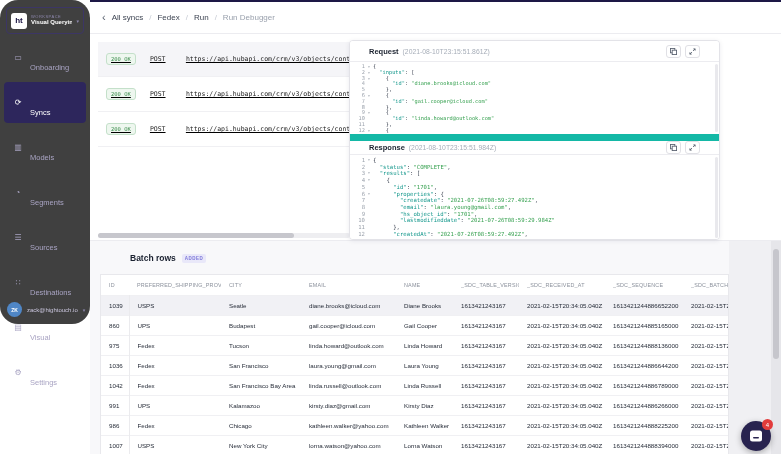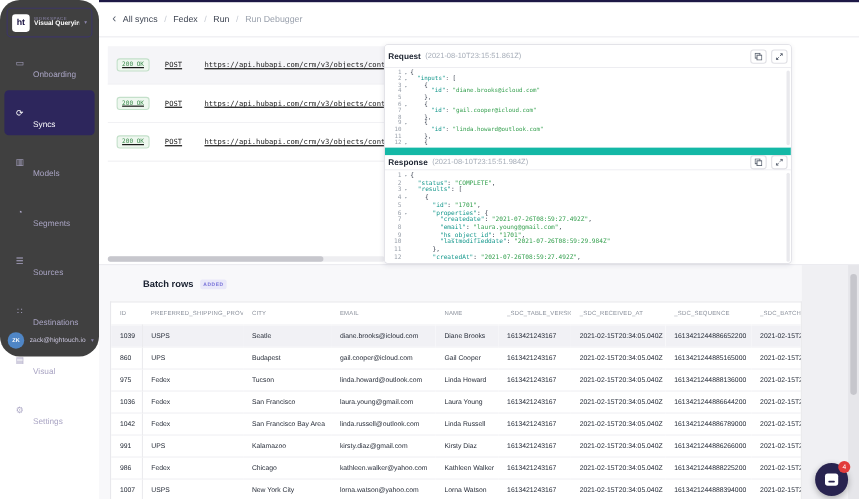--- a/index.html
+++ b/index.html
@@ -37,21 +37,21 @@
   .req-row { height:35px; display:flex; align-items:center; border-bottom:1px solid #f0f0f3; background:#fff; cursor:pointer; }
   .req-row.selected { background:#f5f5f8; }
   .status-badge { margin-left:8px; font-family:"DejaVu Sans Mono",monospace; font-size:5.5px; color:#3e8e4f; background:#eef7ef; border:1px solid #c4e0ca; border-radius:3px; padding:2px 4px; flex:none; }
   .req-method { font-family:"DejaVu Sans Mono",monospace; font-size:6.5px; color:#222; margin-left:14px; width:26px; flex:none; }
   .req-url { font-family:"DejaVu Sans Mono",monospace; font-size:6.5px; color:#222; margin-left:10px; white-space:nowrap; }
   .h-scroll { position:absolute; left:98px; top:233px; width:252px; height:5px; background:#eeeef1; border-radius:3px; z-index:1; }
   .h-thumb { position:absolute; left:0; top:0; width:196px; height:5px; background:#c7c7cd; border-radius:3px; }
 
   
   .panel { position:absolute; left:349px; top:40px; width:371px; height:200px; background:#fff; border:1px solid #e3e3e8; border-radius:4px; box-shadow:0 1px 5px rgba(20,20,60,.08); overflow:hidden; z-index:3; }
-  .panel-header { height:21px; display:flex; align-items:center; padding:0 3px; border-bottom:1px solid #ececf0; gap:4px; background:#fff; }
+  .panel-header { height:21px; display:flex; align-items:center; padding:0 19px; border-bottom:1px solid #ececf0; gap:4px; background:#fff; }
   .panel-title { font-size:7.5px; font-weight:bold; color:#1c2330; }
   .panel-time { font-size:6.8px; color:#a6adb8; }
   .panel-actions { margin-left:auto; display:flex; gap:4px; }
   .icon-btn { width:15px; height:13px; border:1px solid #e0e0e5; border-radius:3px; display:flex; align-items:center; justify-content:center; background:#fff; cursor:pointer; }
   .code { position:relative; font-family:"DejaVu Sans Mono",monospace; overflow:hidden; background:#fff; padding-top:2px; }
   .code.req { height:72px; font-size:5.3px; }
   .code.res { height:85px; font-size:5.6px; }
   .code.req .code-line { line-height:5.8px; }
   .code.res .code-line { line-height:6.7px; }
   .code-line { display:flex; }

